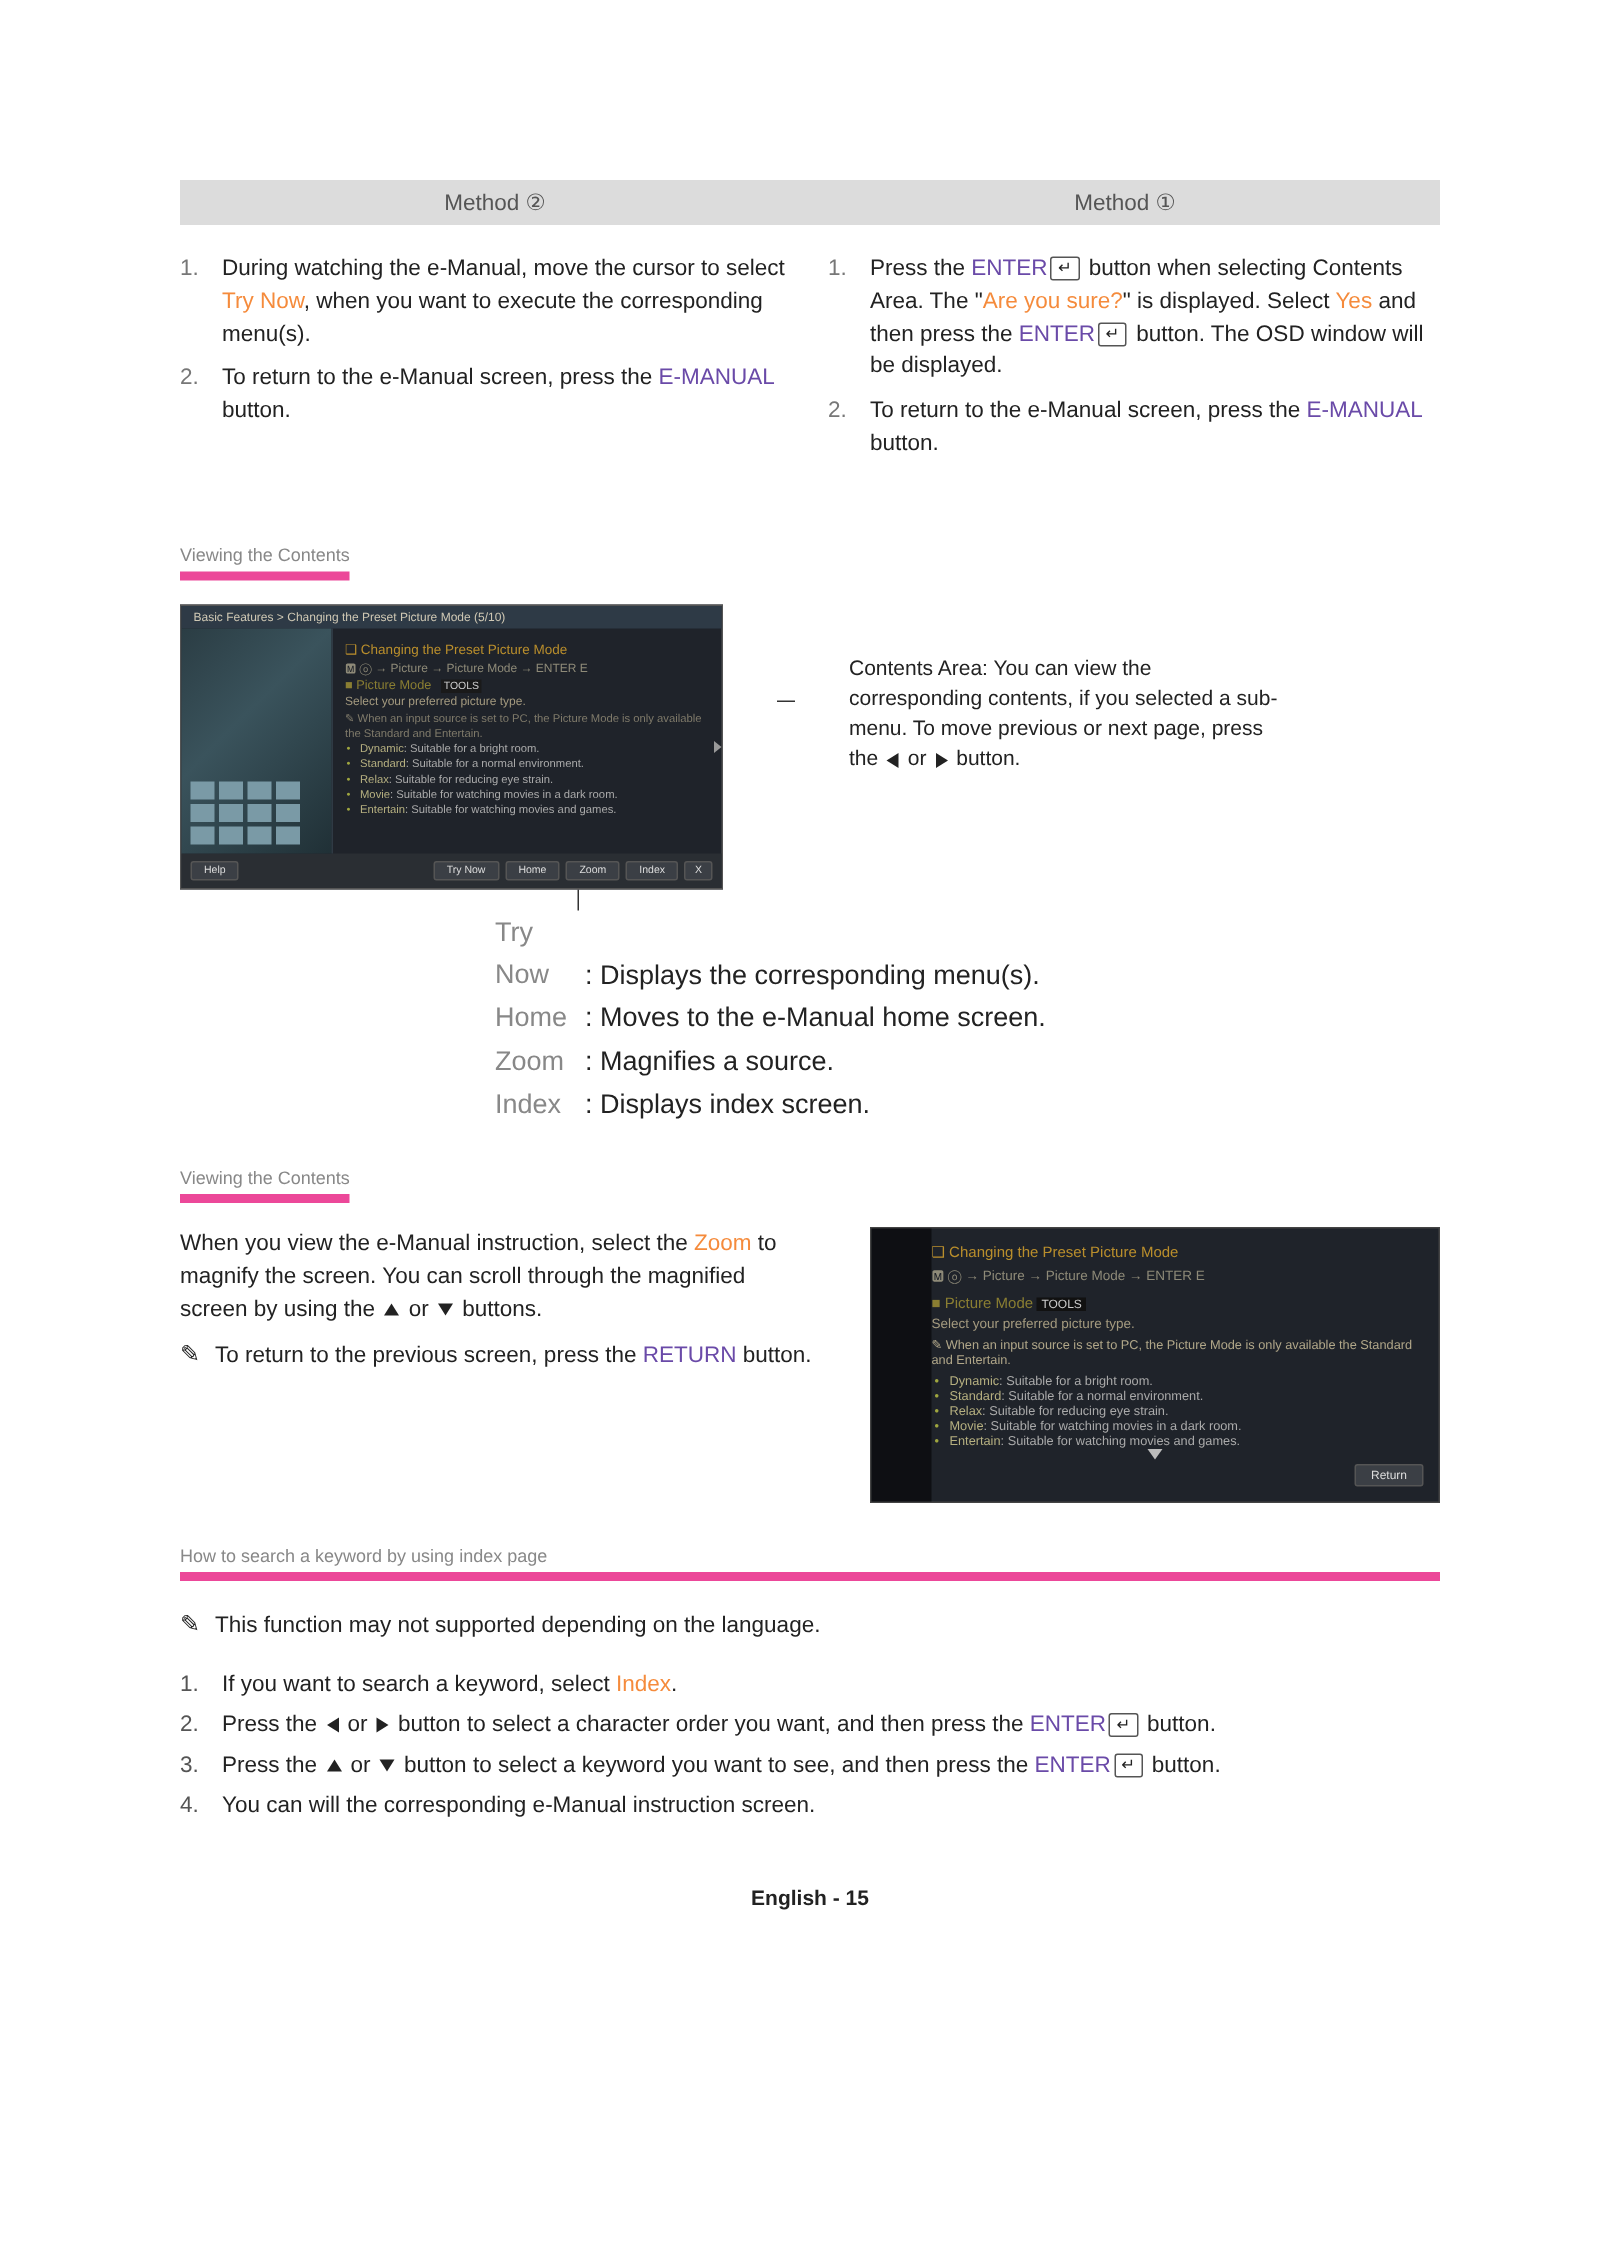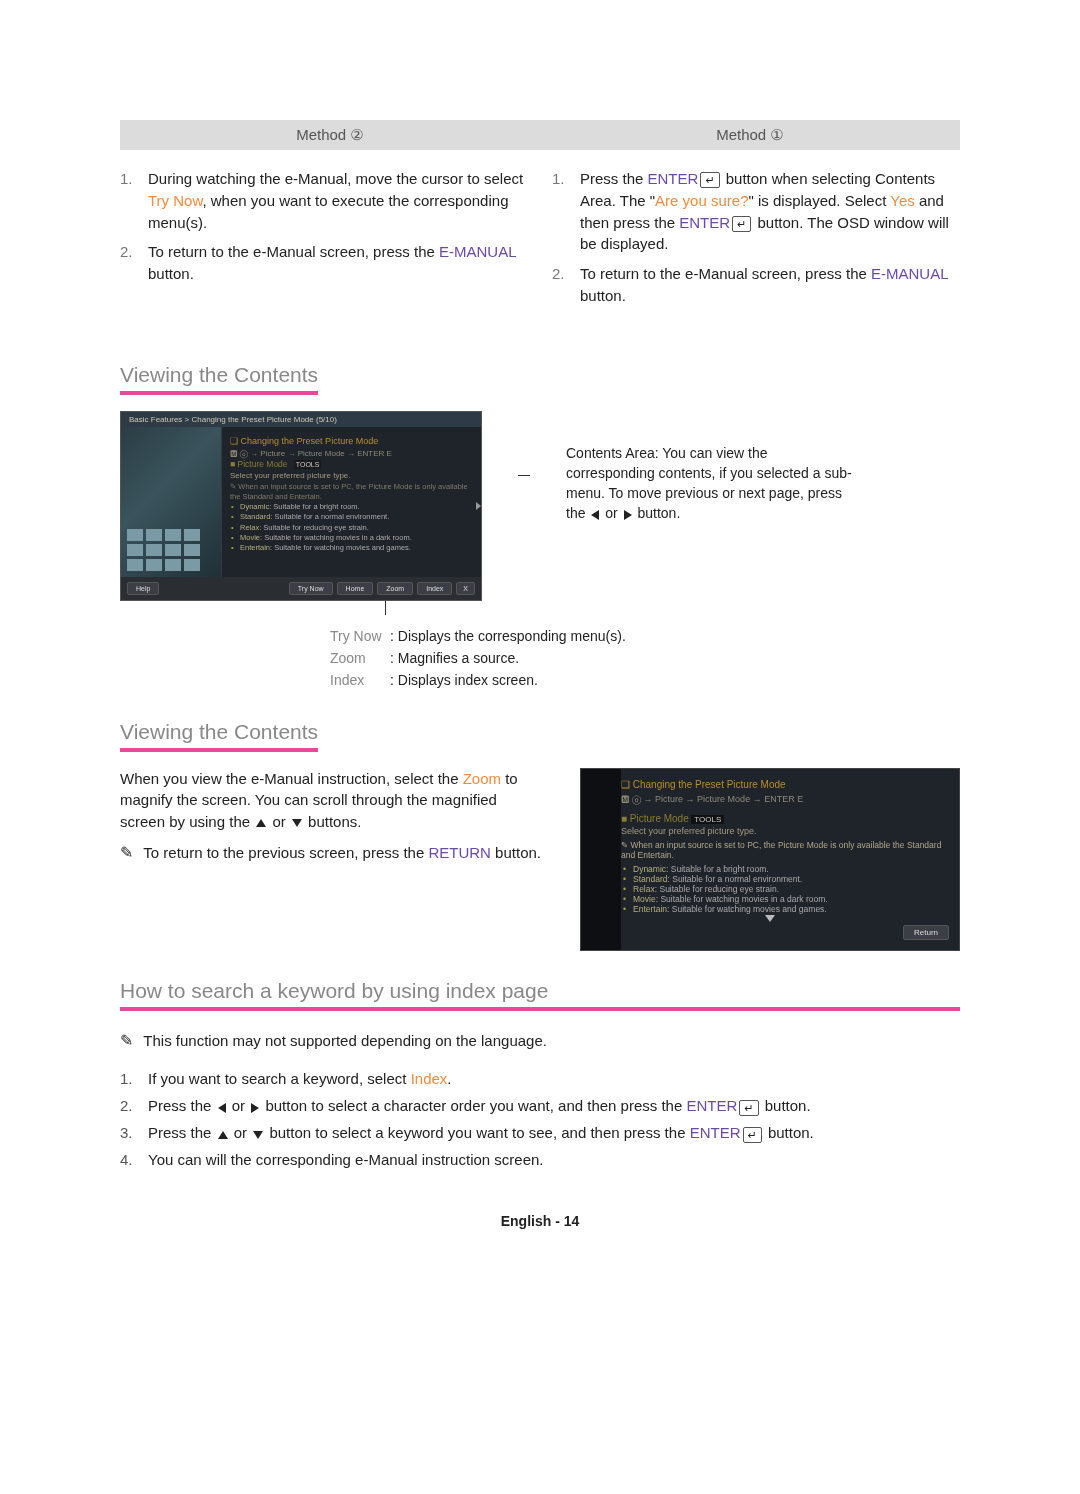--- a/index.html
+++ b/index.html
@@ -45,22 +45,22 @@
     border-radius: 2px;
     padding: 0 4px;
     font-size: 11px;
     line-height: 14px;
     vertical-align: middle;
     margin: 0 2px;
   }
 
   .section-title {
     color: #888;
-    font-size: 21px;
-    border-bottom: 4px solid #ec4899;
+    font-size: 12px;
+    border-bottom: 6px solid #ec4899;
     padding-bottom: 4px;
     margin: 28px 0 16px 0;
     width: fit-content;
   }
 
   
   .viewer-row {
     display: flex;
     align-items: flex-start;
     gap: 36px;
@@ -140,24 +140,23 @@
     margin-top: 64px;
     flex: 0 0 12px;
   }
   .content-note {
     font-size: 14px;
     line-height: 1.45;
     margin-top: 32px;
     max-width: 290px;
   }
   .footer-expl {
-    font-size: 14px;
+    font-size: 18px;
     line-height: 1.6;
     margin-left: 210px;
-    margin-top: 10px;
   }
   .footer-expl .k { display:inline-block; width:60px; color:#888; }
   .footer-connector {
     margin-left: 265px;
     width: 1px; height: 14px;
     background: #333;
   }
 
   
   .zoom-row { display: flex; gap: 34px; align-items: flex-start; }
@@ -317,20 +316,21 @@
     <div class="pointer-line"></div>
 
     <div class="content-note">
       Contents Area: You can view the corresponding contents, if you selected a sub-menu. To move previous or next page, press the <span class="triangle-left"></span> or <span class="triangle-right"></span> button.
     </div>
   </div>
 
   <div class="footer-connector"></div>
   <div class="footer-expl">
     <div><span class="k">Try Now</span><span>: Displays the corresponding menu(s).</span></div>
+    <div><span class="k">Home</span><span>: Moves to the e-Manual home screen.</span></div>
     <div><span class="k">Zoom</span><span>: Magnifies a source.</span></div>
     <div><span class="k">Index</span><span>: Displays index screen.</span></div>
   </div>
 
   <div class="section-title">Viewing the Contents</div>
 
   <div class="zoom-row">
     <div class="zoom-text">
       <div>When you view the e-Manual instruction, select the <span class="orange">Zoom</span> to magnify the screen. You can scroll through the magnified screen by using the <span class="triangle-up"></span> or <span class="triangle-down"></span> buttons.</div>
       <div style="margin-top:8px;" class="note-icon">
@@ -379,16 +379,16 @@
       <span class="num">3.</span>
       Press the <span class="triangle-up"></span> or <span class="triangle-down"></span> button to select a keyword you want to see, and then press the <span class="purple">ENTER</span><span class="enter-icon">↵</span> button.
     </li>
     <li>
       <span class="num">4.</span>
       <span>You can will the corresponding e-Manual instruction screen.</span>
     </li>
   </ul>
 
   <div class="page-number">
-    <b>English - 14</b>
+    <b>English - 15</b>
   </div>
 
 </div>
 
 </body></html>

